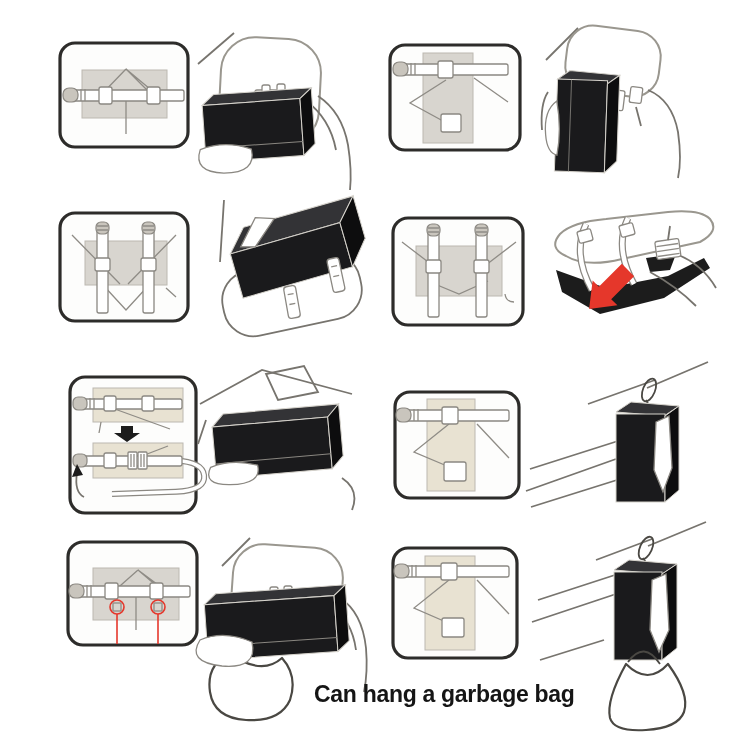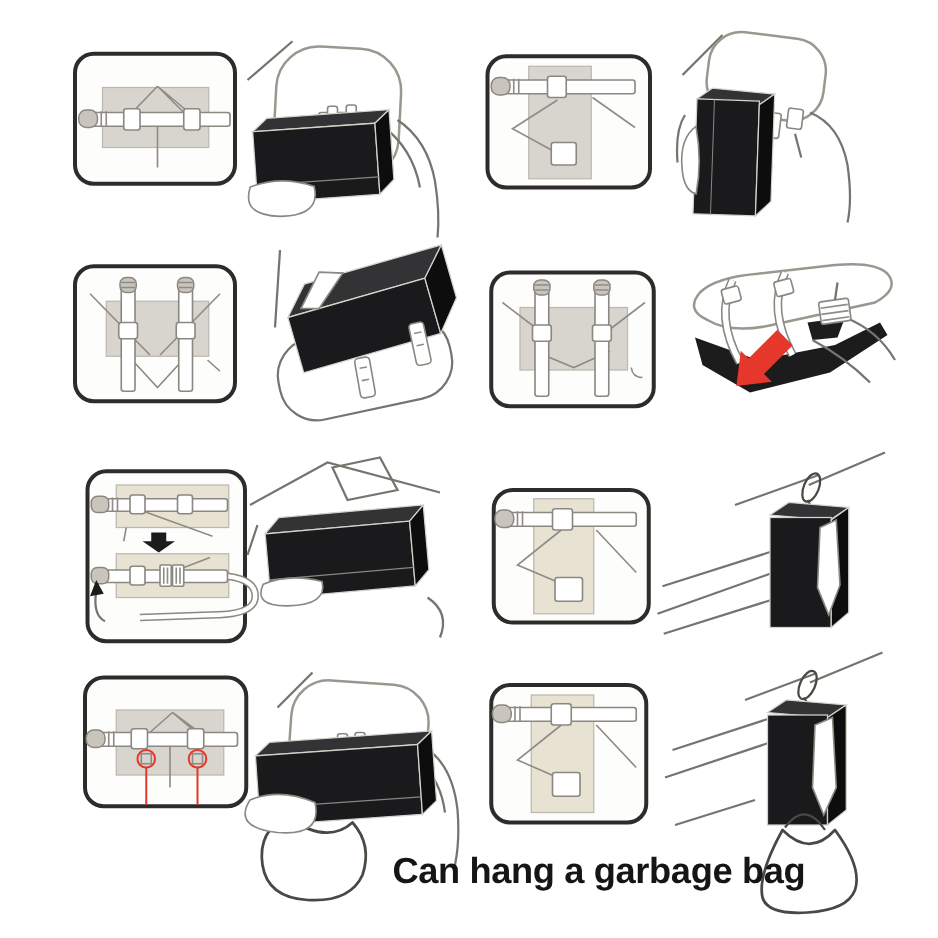--- a/index.html
+++ b/index.html
@@ -4,21 +4,21 @@
 <style>
   :root{
     --background:#ffffff; --panel-border:#2d2c2a; --outline:#8f8c86; --line:#77746e;
     --gray-fill:#d8d5cf; --beige-fill:#e8e2d2; --box-fill:#1a1a1c; --box-top:#333336;
     --box-side:#0d0d0e; --red:#e5372b; --ink:#151515;
   }
   html,body{margin:0;padding:0;}
   body{width:750px;height:750px;background:var(--background);font-family:"Liberation Sans",sans-serif;}
   .stage{position:relative;width:750px;height:750px;background:var(--background);overflow:hidden;}
   .stage svg{position:absolute;left:0;top:0;}
-  .caption{position:absolute;left:314px;top:681px;font-size:29px;font-weight:bold;
+  .caption{position:absolute;left:314px;top:681px;font-size:23px;font-weight:bold;
     letter-spacing:-0.3px;color:var(--ink);white-space:nowrap;}
   
   .pb{fill:#fdfdfc;stroke:var(--panel-border);stroke-width:3.2;}
   .gf{fill:var(--gray-fill);stroke:#bcb8b0;stroke-width:1;}
   .bf{fill:var(--beige-fill);stroke:#bcb8b0;stroke-width:1;}
   .ln{stroke:var(--outline);fill:none;stroke-width:1.3;}
   .ln2{stroke:var(--line);fill:none;stroke-width:1.8;}
   .hr{fill:#fff;stroke:#9a978f;stroke-width:2;}
   .strap{fill:#fff;stroke:#8b8882;stroke-width:1.3;}
   .cap{fill:#c9c5bd;stroke:#8b8882;stroke-width:1.2;}

